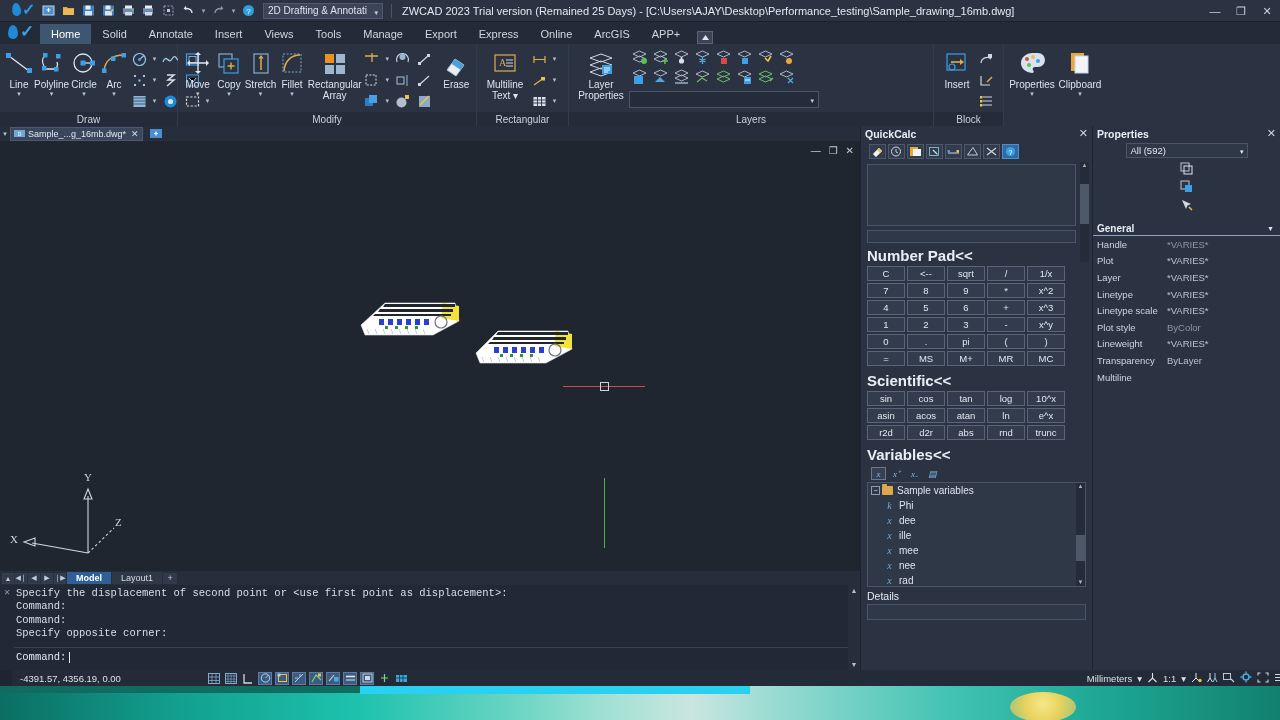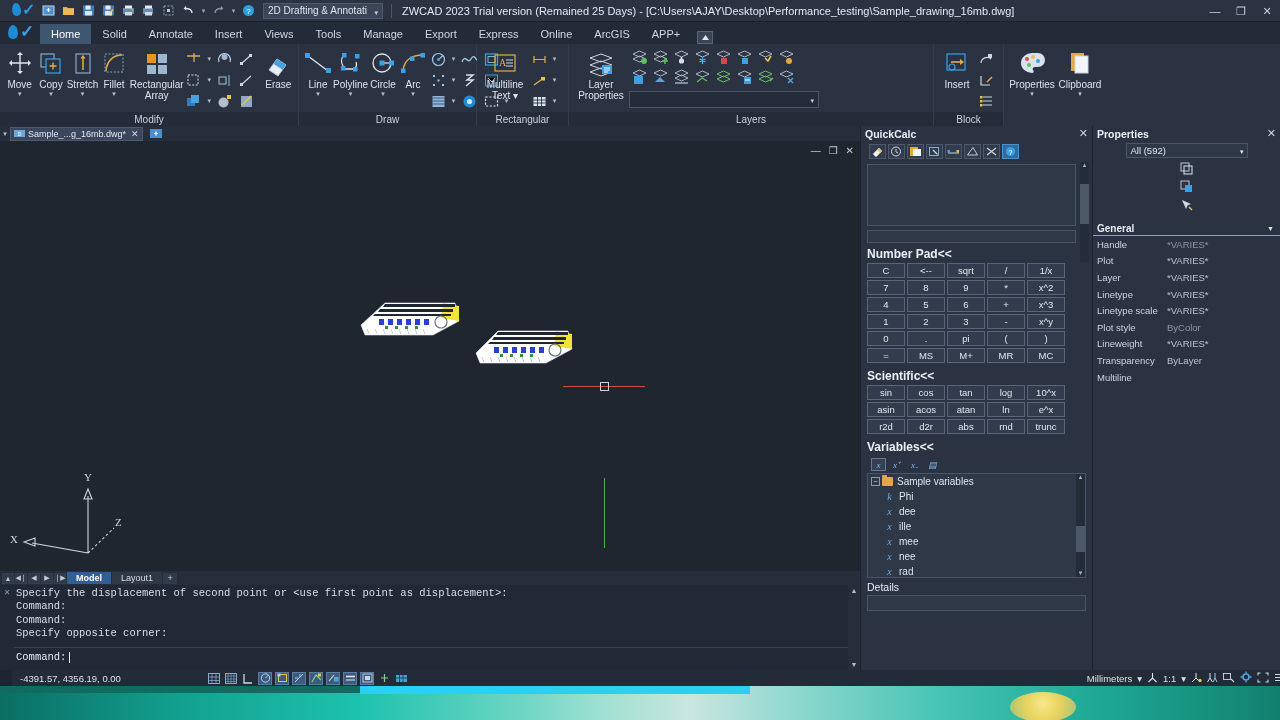--- a/index.html
+++ b/index.html
@@ -225,21 +225,21 @@
   }
   .qc-input2 {
     margin: 4px 16px 0 6px; height: 13px; background: #2f3847; border: 1px solid #4b5568;
   }
   .qc-scrollbar {
     position: absolute; right: 3px; top: 36px; width: 9px; height: 100px; background: #242c39;
   }
   .qc-scrollbar .thumb { position: absolute; left: 0; top: 22px; width: 9px; height: 40px; background: #4d5869; }
   .qc-scrollbar .au, .qc-scrollbar .ad { font-size: 6px; color: #aab4c2; text-align: center; height: 9px; }
   .qc-sect {
-    font-size: 12px; font-weight: bold; color: #eaeff6; padding: 4px 0 2px 6px;
+    font-size: 15px; font-weight: bold; color: #eaeff6; padding: 4px 0 2px 6px;
   }
   .kpad { padding: 0 4px 0 6px; }
   .krow { display: flex; gap: 2px; margin-bottom: 2px; }
   .key {
     width: 38px; height: 15px; background: #333c4c; border: 1px solid #5a657a;
     font-size: 9.5px; color: #e2e8f1; display: flex; align-items: center; justify-content: center;
   }
   .vartools { display: flex; gap: 3px; padding: 2px 0 2px 10px; }
   .vartool {
     width: 15px; height: 13px; display: flex; align-items: center; justify-content: center;
@@ -444,20 +444,146 @@
     <div style="margin-left:6px;width:16px;height:13px;background:#3a4455;border:1px solid #59657a;display:flex;align-items:center;justify-content:center;">
       <svg width="9" height="7" viewBox="0 0 9 7">
           <path d="M4.5 1L8 6H1z" fill="#dfe6ee"></path>
         </svg>
     </div>
   </div>
 
   <div class="ribbon">
     <div class="ribbon-inner">
 
+      <div class="rpanel" style="width:178px">
+        <div class="rpanel-body">
+          <div class="bigbtn">
+            <div class="ic">
+              <svg width="30" height="26" viewBox="0 0 30 26">
+                  <line x1="5" y1="5" x2="25" y2="20" stroke="#dfe6ee" stroke-width="1.3"></line>
+                  <rect x="2" y="2" width="5" height="5" fill="#3ba0e6"></rect>
+                  <rect x="23" y="17" width="5" height="5" fill="#3ba0e6"></rect>
+                </svg>
+            </div>
+            <div class="lb">Line</div>
+            <div class="dd">▾</div>
+          </div>
+          <div class="bigbtn">
+            <div class="ic">
+              <svg width="30" height="26" viewBox="0 0 30 26">
+                  <path d="M8 4a9 9 0 00-1 11" stroke="#dfe6ee" stroke-width="1.3" fill="none"></path>
+                  <path d="M9 18h9a6 6 0 002-7" stroke="#dfe6ee" stroke-width="1.3" fill="none"></path>
+                  <rect x="6" y="2" width="4.5" height="4.5" fill="#3ba0e6"></rect>
+                  <rect x="5" y="15" width="4.5" height="4.5" fill="#3ba0e6"></rect>
+                  <rect x="17" y="16" width="4.5" height="4.5" fill="#3ba0e6"></rect>
+                  <rect x="19" y="3" width="4.5" height="4.5" fill="#3ba0e6"></rect>
+                </svg>
+            </div>
+            <div class="lb">Polyline</div>
+            <div class="dd">▾</div>
+          </div>
+          <div class="bigbtn">
+            <div class="ic">
+              <svg width="30" height="26" viewBox="0 0 30 26">
+                  <circle cx="14" cy="12" r="9" stroke="#dfe6ee" stroke-width="1.3" fill="none"></circle>
+                  <line x1="14" y1="12" x2="23" y2="12" stroke="#dfe6ee" stroke-width="1.2"></line>
+                  <rect x="11.5" y="9.5" width="5" height="5" fill="#3ba0e6"></rect>
+                  <rect x="21" y="9.5" width="5" height="5" fill="#3ba0e6"></rect>
+                </svg>
+            </div>
+            <div class="lb">Circle</div>
+            <div class="dd">▾</div>
+          </div>
+          <div class="bigbtn">
+            <div class="ic">
+              <svg width="30" height="26" viewBox="0 0 30 26">
+                  <path d="M5 20C6 9 14 4 25 4" stroke="#e0ae4a" stroke-width="1.4" fill="none"></path>
+                  <rect x="3" y="17.5" width="4.5" height="4.5" fill="#3ba0e6"></rect>
+                  <rect x="12" y="5.5" width="4.5" height="4.5" fill="#3ba0e6"></rect>
+                  <rect x="22.5" y="2" width="4.5" height="4.5" fill="#3ba0e6"></rect>
+                </svg>
+            </div>
+            <div class="lb">Arc</div>
+            <div class="dd">▾</div>
+          </div>
+          <div class="smallgrid">
+            <div class="smallrow">
+              <div class="sbtn">
+                <svg width="17" height="17" viewBox="0 0 17 17">
+                    <circle cx="8.5" cy="8.5" r="6" stroke="#9fc8e8" stroke-width="1.2" fill="none"></circle>
+                    <path d="M8.5 8.5L13 4.5" stroke="#9fc8e8" stroke-width="1.1"></path>
+                    <circle cx="8.5" cy="8.5" r="1.6" fill="#3ba0e6"></circle>
+                  </svg>
+              </div>
+              <div class="caret">▾</div>
+              <div class="sbtn">
+                <svg width="17" height="17" viewBox="0 0 17 17">
+                    <path d="M1 11c3-9 6 3 9-3s5 1 6 1" stroke="#9fc8e8" stroke-width="1.3" fill="none"></path>
+                  </svg>
+              </div>
+              <div class="sbtn">
+                <svg width="17" height="17" viewBox="0 0 17 17">
+                    <rect x="2.5" y="3" width="12" height="11" stroke="#3ba0e6" stroke-width="1.2" fill="none"></rect>
+                    <rect x="5" y="5.5" width="7" height="6" stroke="#9fc8e8" stroke-width="0.8" fill="none"></rect>
+                  </svg>
+              </div>
+            </div>
+            <div class="smallrow">
+              <div class="sbtn">
+                <svg width="17" height="17" viewBox="0 0 17 17">
+                    <g fill="#9fc8e8">
+                      <rect x="3" y="3" width="2" height="2"></rect>
+                      <rect x="12" y="3" width="2" height="2"></rect>
+                      <rect x="3" y="12" width="2" height="2"></rect>
+                      <rect x="12" y="12" width="2" height="2"></rect>
+                      <rect x="7.5" y="7.5" width="2" height="2"></rect>
+                    </g>
+                  </svg>
+              </div>
+              <div class="caret">▾</div>
+              <div class="sbtn">
+                <svg width="17" height="17" viewBox="0 0 17 17">
+                    <path d="M5 3h7l-6 5h6l-7 6" stroke="#d8dfe8" stroke-width="1.5" fill="none"></path>
+                  </svg>
+              </div>
+              <div class="sbtn">
+                <svg width="17" height="17" viewBox="0 0 17 17">
+                    <rect x="2.5" y="3" width="12" height="11" stroke="#3ba0e6" stroke-width="1" fill="none"></rect>
+                    <path d="M5 6l4 4 3-4" stroke="#9fc8e8" stroke-width="1"></path>
+                  </svg>
+              </div>
+            </div>
+            <div class="smallrow">
+              <div class="sbtn">
+                <svg width="17" height="17" viewBox="0 0 17 17">
+                    <rect x="2.5" y="3" width="12" height="11" fill="#8db7dd"></rect>
+                    <g stroke="#2b3342" stroke-width="0.7">
+                      <path d="M2.5 5h12M2.5 8h12M2.5 11h12"></path>
+                    </g>
+                  </svg>
+              </div>
+              <div class="caret">▾</div>
+              <div class="sbtn">
+                <svg width="17" height="17" viewBox="0 0 17 17">
+                    <circle cx="8.5" cy="8.5" r="6" fill="#1f8ad6"></circle>
+                    <circle cx="8.5" cy="8.5" r="2.6" fill="#cfe6f7"></circle>
+                  </svg>
+              </div>
+              <div class="sbtn">
+                <svg width="17" height="17" viewBox="0 0 17 17">
+                    <rect x="2.5" y="4" width="12" height="9" stroke="#d8dfe8" stroke-width="1.2" stroke-dasharray="2.2 1.6" fill="none"></rect>
+                  </svg>
+              </div>
+              <div class="caret">▾</div>
+            </div>
+          </div>
+        </div>
+        <div class="rpanel-title">Draw</div>
+      </div>
+
       <div class="rpanel" style="width:299px">
         <div class="rpanel-body">
           <div class="bigbtn">
             <div class="ic">
               <svg width="30" height="26" viewBox="0 0 30 26">
                   <g stroke="#dfe6ee" stroke-width="1.4" fill="none">
                     <path d="M15 3v18M6 12h18"></path>
                   </g>
                   <g fill="#dfe6ee">
                     <path d="M15 1l3 3h-6z"></path>
@@ -581,146 +707,20 @@
             <div class="ic">
               <svg width="30" height="26" viewBox="0 0 30 26">
                   <path d="M6 19l8-11 9 6-8 11z" fill="#e9eef4" stroke="#b4c1cf"></path>
                   <path d="M14 8l9 6-3.5 4.8-9-6z" fill="#4aa0dc"></path>
                 </svg>
             </div>
             <div class="lb">Erase</div>
           </div>
         </div>
         <div class="rpanel-title">Modify</div>
-      </div>
-
-      <div class="rpanel" style="width:178px">
-        <div class="rpanel-body">
-          <div class="bigbtn">
-            <div class="ic">
-              <svg width="30" height="26" viewBox="0 0 30 26">
-                  <line x1="5" y1="5" x2="25" y2="20" stroke="#dfe6ee" stroke-width="1.3"></line>
-                  <rect x="2" y="2" width="5" height="5" fill="#3ba0e6"></rect>
-                  <rect x="23" y="17" width="5" height="5" fill="#3ba0e6"></rect>
-                </svg>
-            </div>
-            <div class="lb">Line</div>
-            <div class="dd">▾</div>
-          </div>
-          <div class="bigbtn">
-            <div class="ic">
-              <svg width="30" height="26" viewBox="0 0 30 26">
-                  <path d="M8 4a9 9 0 00-1 11" stroke="#dfe6ee" stroke-width="1.3" fill="none"></path>
-                  <path d="M9 18h9a6 6 0 002-7" stroke="#dfe6ee" stroke-width="1.3" fill="none"></path>
-                  <rect x="6" y="2" width="4.5" height="4.5" fill="#3ba0e6"></rect>
-                  <rect x="5" y="15" width="4.5" height="4.5" fill="#3ba0e6"></rect>
-                  <rect x="17" y="16" width="4.5" height="4.5" fill="#3ba0e6"></rect>
-                  <rect x="19" y="3" width="4.5" height="4.5" fill="#3ba0e6"></rect>
-                </svg>
-            </div>
-            <div class="lb">Polyline</div>
-            <div class="dd">▾</div>
-          </div>
-          <div class="bigbtn">
-            <div class="ic">
-              <svg width="30" height="26" viewBox="0 0 30 26">
-                  <circle cx="14" cy="12" r="9" stroke="#dfe6ee" stroke-width="1.3" fill="none"></circle>
-                  <line x1="14" y1="12" x2="23" y2="12" stroke="#dfe6ee" stroke-width="1.2"></line>
-                  <rect x="11.5" y="9.5" width="5" height="5" fill="#3ba0e6"></rect>
-                  <rect x="21" y="9.5" width="5" height="5" fill="#3ba0e6"></rect>
-                </svg>
-            </div>
-            <div class="lb">Circle</div>
-            <div class="dd">▾</div>
-          </div>
-          <div class="bigbtn">
-            <div class="ic">
-              <svg width="30" height="26" viewBox="0 0 30 26">
-                  <path d="M5 20C6 9 14 4 25 4" stroke="#e0ae4a" stroke-width="1.4" fill="none"></path>
-                  <rect x="3" y="17.5" width="4.5" height="4.5" fill="#3ba0e6"></rect>
-                  <rect x="12" y="5.5" width="4.5" height="4.5" fill="#3ba0e6"></rect>
-                  <rect x="22.5" y="2" width="4.5" height="4.5" fill="#3ba0e6"></rect>
-                </svg>
-            </div>
-            <div class="lb">Arc</div>
-            <div class="dd">▾</div>
-          </div>
-          <div class="smallgrid">
-            <div class="smallrow">
-              <div class="sbtn">
-                <svg width="17" height="17" viewBox="0 0 17 17">
-                    <circle cx="8.5" cy="8.5" r="6" stroke="#9fc8e8" stroke-width="1.2" fill="none"></circle>
-                    <path d="M8.5 8.5L13 4.5" stroke="#9fc8e8" stroke-width="1.1"></path>
-                    <circle cx="8.5" cy="8.5" r="1.6" fill="#3ba0e6"></circle>
-                  </svg>
-              </div>
-              <div class="caret">▾</div>
-              <div class="sbtn">
-                <svg width="17" height="17" viewBox="0 0 17 17">
-                    <path d="M1 11c3-9 6 3 9-3s5 1 6 1" stroke="#9fc8e8" stroke-width="1.3" fill="none"></path>
-                  </svg>
-              </div>
-              <div class="sbtn">
-                <svg width="17" height="17" viewBox="0 0 17 17">
-                    <rect x="2.5" y="3" width="12" height="11" stroke="#3ba0e6" stroke-width="1.2" fill="none"></rect>
-                    <rect x="5" y="5.5" width="7" height="6" stroke="#9fc8e8" stroke-width="0.8" fill="none"></rect>
-                  </svg>
-              </div>
-            </div>
-            <div class="smallrow">
-              <div class="sbtn">
-                <svg width="17" height="17" viewBox="0 0 17 17">
-                    <g fill="#9fc8e8">
-                      <rect x="3" y="3" width="2" height="2"></rect>
-                      <rect x="12" y="3" width="2" height="2"></rect>
-                      <rect x="3" y="12" width="2" height="2"></rect>
-                      <rect x="12" y="12" width="2" height="2"></rect>
-                      <rect x="7.5" y="7.5" width="2" height="2"></rect>
-                    </g>
-                  </svg>
-              </div>
-              <div class="caret">▾</div>
-              <div class="sbtn">
-                <svg width="17" height="17" viewBox="0 0 17 17">
-                    <path d="M5 3h7l-6 5h6l-7 6" stroke="#d8dfe8" stroke-width="1.5" fill="none"></path>
-                  </svg>
-              </div>
-              <div class="sbtn">
-                <svg width="17" height="17" viewBox="0 0 17 17">
-                    <rect x="2.5" y="3" width="12" height="11" stroke="#3ba0e6" stroke-width="1" fill="none"></rect>
-                    <path d="M5 6l4 4 3-4" stroke="#9fc8e8" stroke-width="1"></path>
-                  </svg>
-              </div>
-            </div>
-            <div class="smallrow">
-              <div class="sbtn">
-                <svg width="17" height="17" viewBox="0 0 17 17">
-                    <rect x="2.5" y="3" width="12" height="11" fill="#8db7dd"></rect>
-                    <g stroke="#2b3342" stroke-width="0.7">
-                      <path d="M2.5 5h12M2.5 8h12M2.5 11h12"></path>
-                    </g>
-                  </svg>
-              </div>
-              <div class="caret">▾</div>
-              <div class="sbtn">
-                <svg width="17" height="17" viewBox="0 0 17 17">
-                    <circle cx="8.5" cy="8.5" r="6" fill="#1f8ad6"></circle>
-                    <circle cx="8.5" cy="8.5" r="2.6" fill="#cfe6f7"></circle>
-                  </svg>
-              </div>
-              <div class="sbtn">
-                <svg width="17" height="17" viewBox="0 0 17 17">
-                    <rect x="2.5" y="4" width="12" height="9" stroke="#d8dfe8" stroke-width="1.2" stroke-dasharray="2.2 1.6" fill="none"></rect>
-                  </svg>
-              </div>
-              <div class="caret">▾</div>
-            </div>
-          </div>
-        </div>
-        <div class="rpanel-title">Draw</div>
       </div>
 
       <div class="rpanel" style="width:92px">
         <div class="rpanel-body">
           <div class="bigbtn" style="width:48px">
             <div class="ic">
               <svg width="28" height="26" viewBox="0 0 28 26">
                   <rect x="4" y="4" width="20" height="16" stroke="#e0ae4a" stroke-width="1.2" fill="none"></rect>
                   <text x="8" y="15" font-size="10" fill="#e0ae4a" font-family="Liberation Serif">A</text>
                   <g stroke="#cfd8e2" stroke-width="1">

